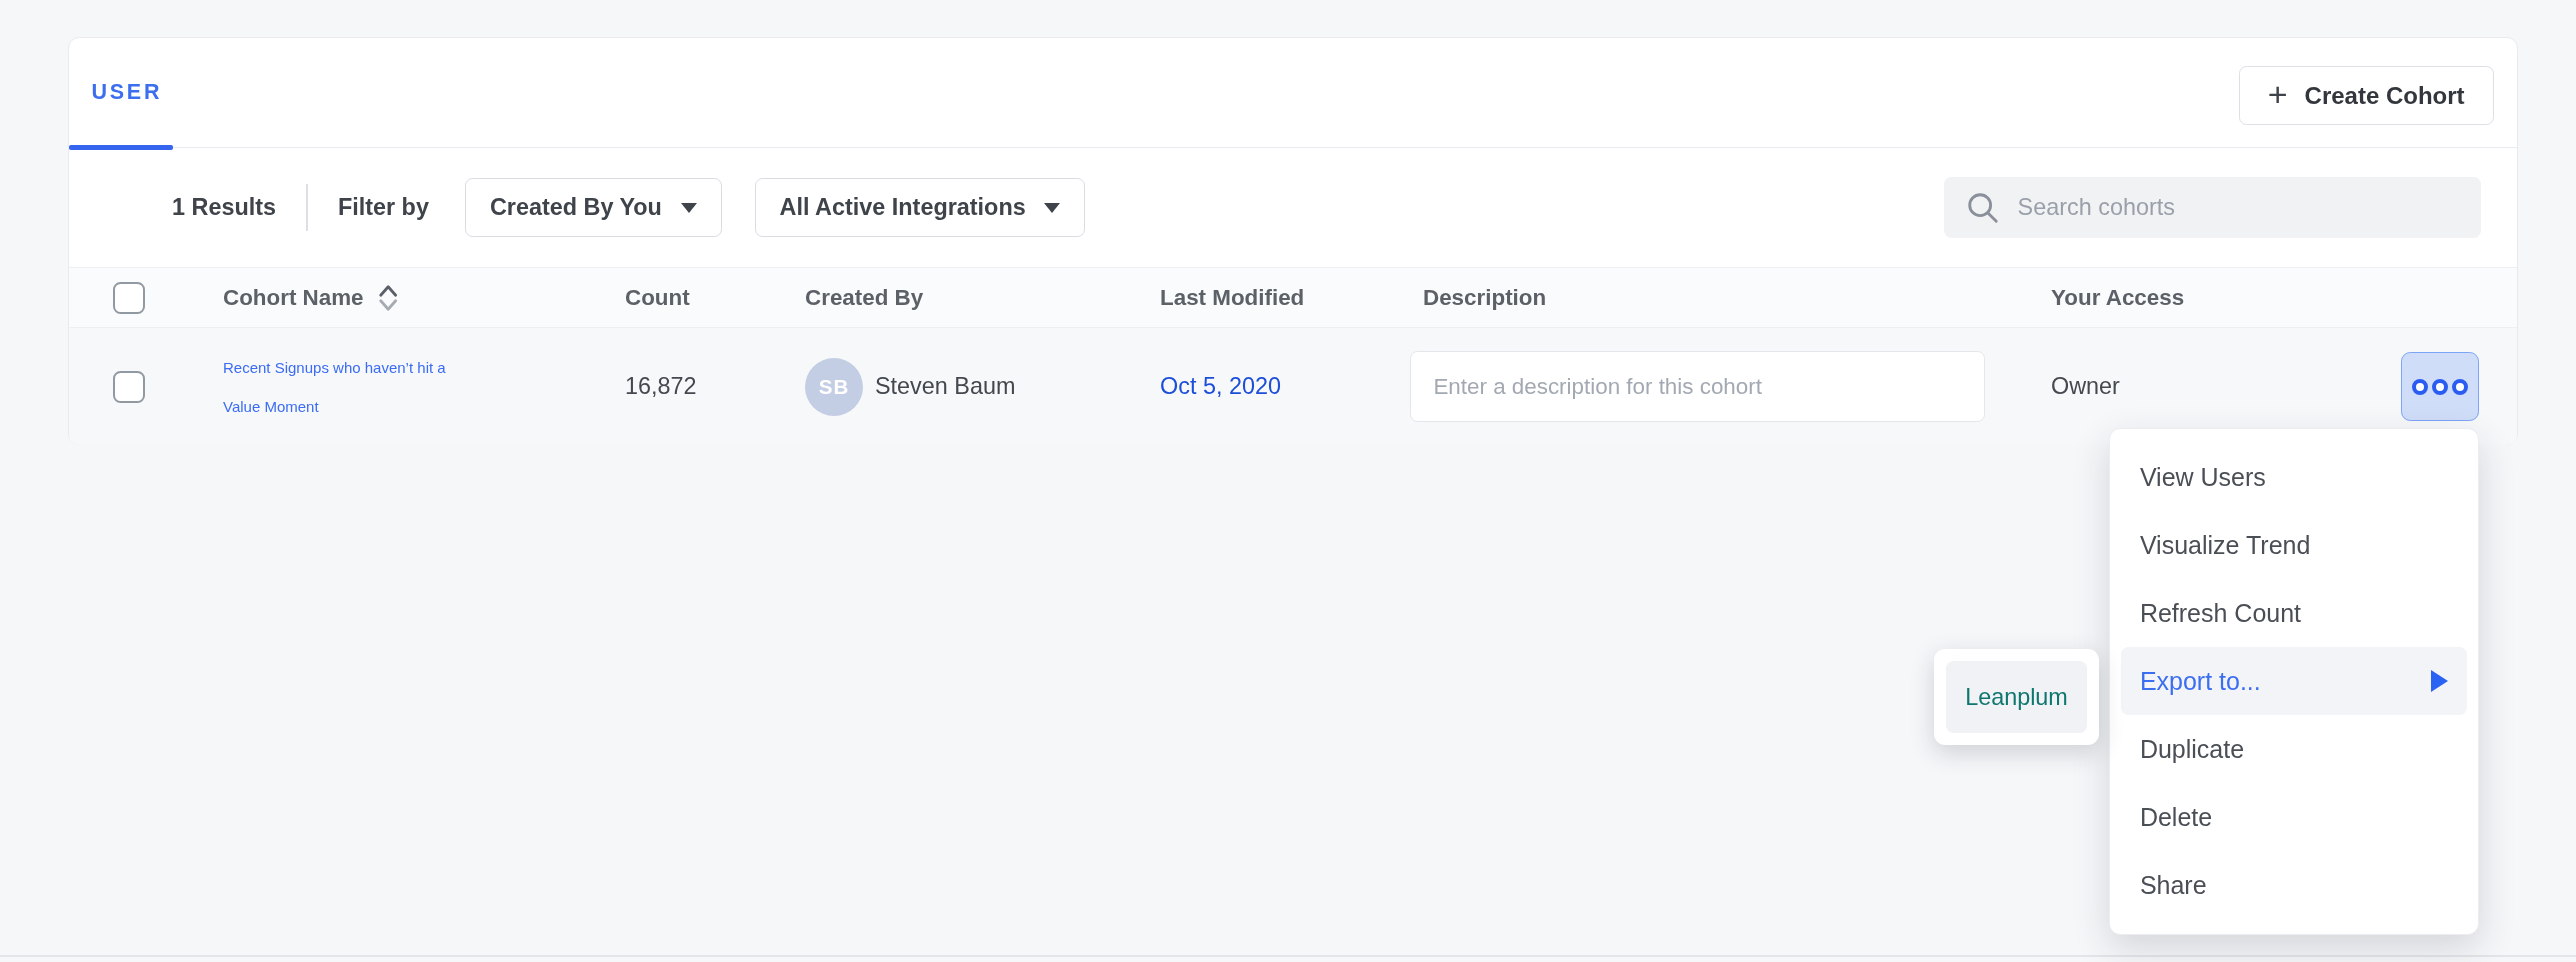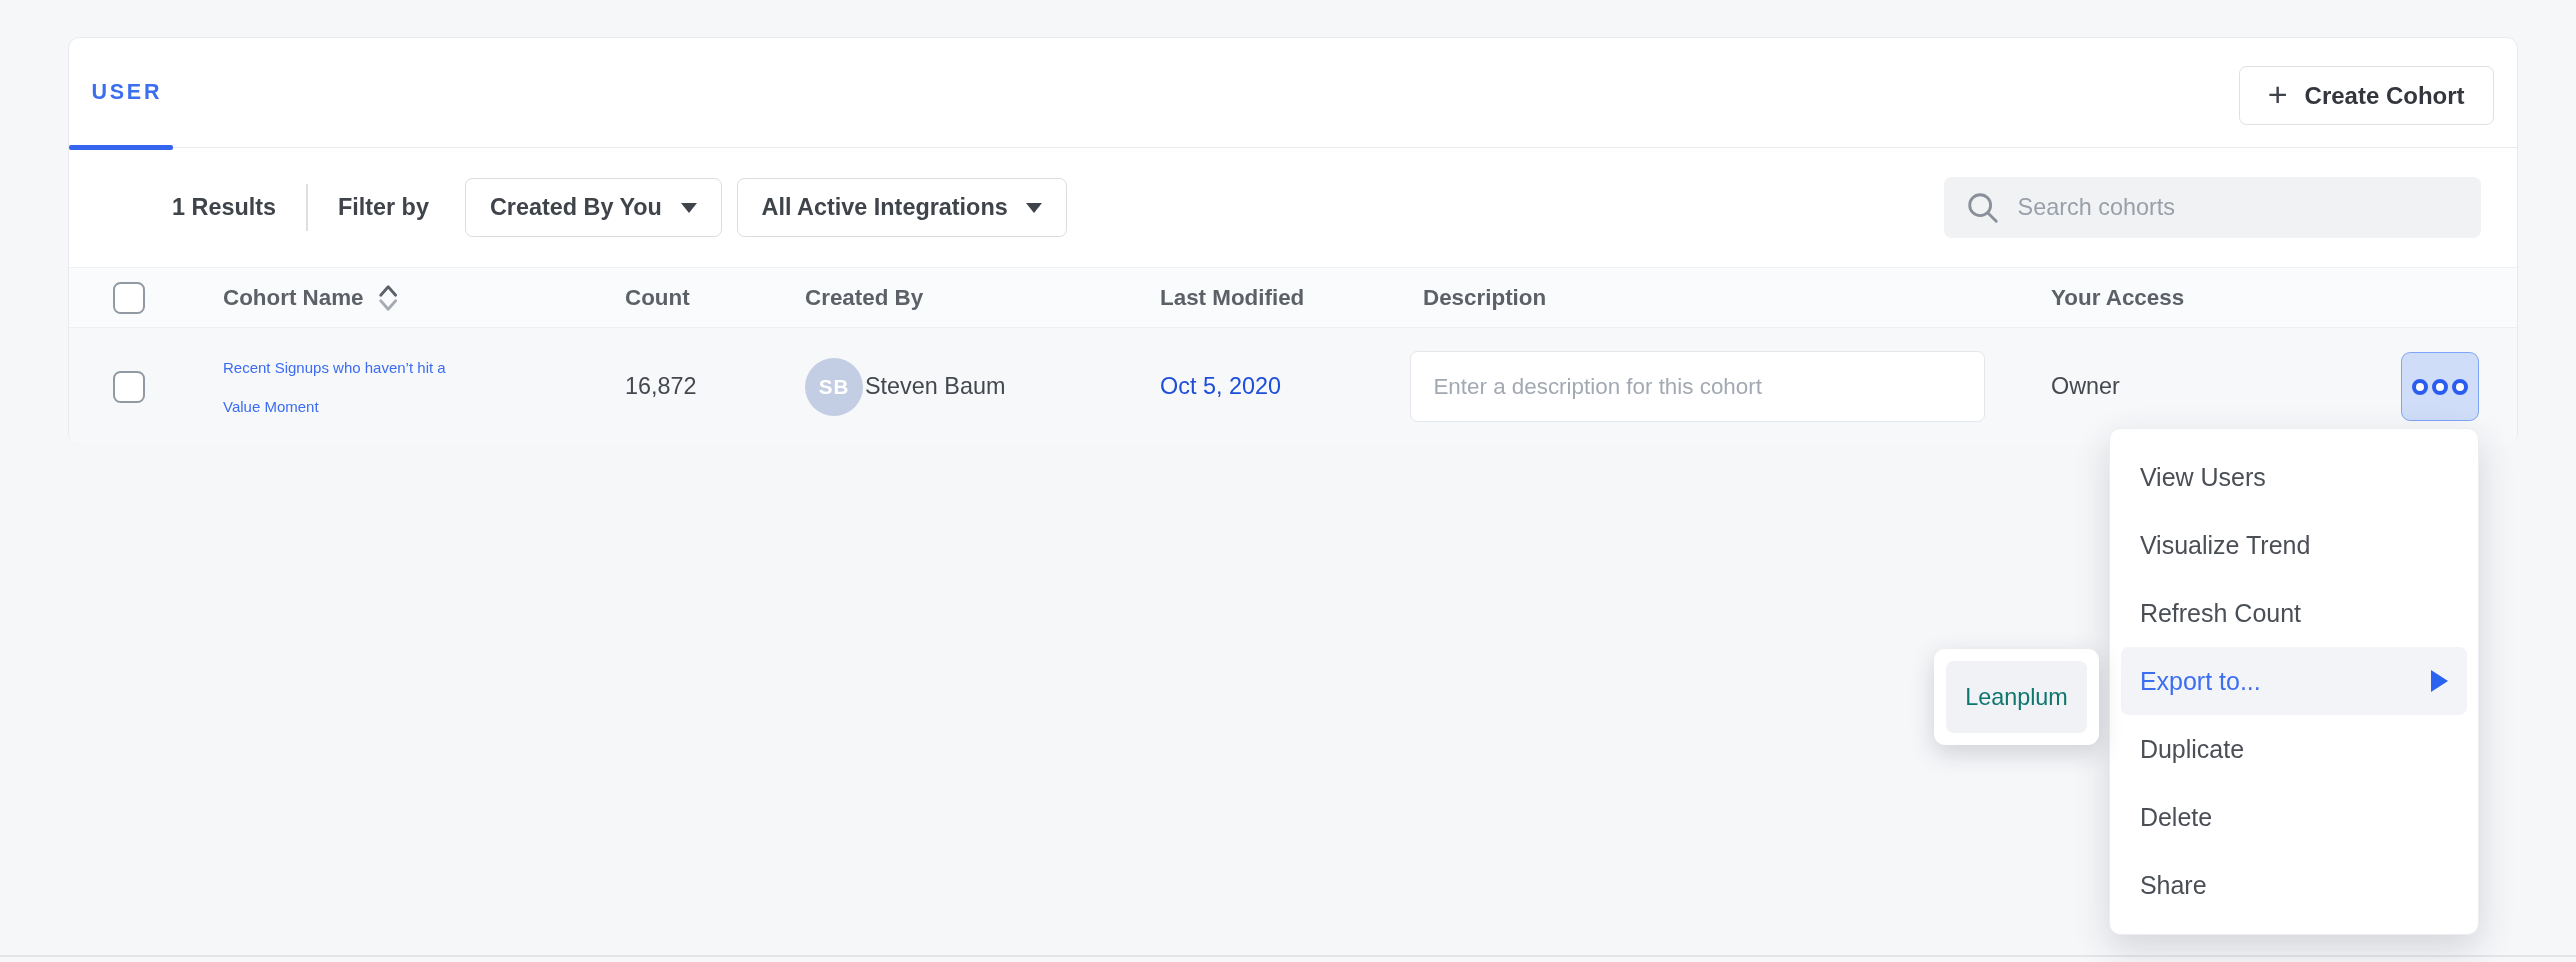--- a/index.html
+++ b/index.html
@@ -48,21 +48,21 @@
   
   .filterbar {
     position:absolute; left:0; top:110px; width:100%; height:119px;
     display:flex; align-items:center;
     padding:0 36px 0 103px;
   }
   .results { font-size:23.4px; font-weight:bold; color:#3f434a; }
   .vdivider { width:1.9px; height:47px; background:#dcdfe3; margin:0 30px; }
   .filter-by { font-size:23.4px; font-weight:bold; color:#3f434a; margin-right:36px; }
   .dropdown {
-    height:59px; padding:0 24px; margin-right:15px;
+    height:59px; padding:0 24px; margin-right:33px;
     border:1.9px solid #d9dce1; border-radius:7.5px; background:#fff;
     display:flex; align-items:center; gap:18.7px;
     font-size:23.4px; font-weight:bold; color:#3f434a; cursor:pointer;
   }
   .caret-down {
     width:0; height:0;
     border-left:8.4px solid transparent; border-right:8.4px solid transparent;
     border-top:10.3px solid #3f434a;
   }
   .spacer { flex:1; }
@@ -105,21 +105,21 @@
     border-radius:0 0 10.3px 10.3px;
     align-items:center;
   }
   .cell-check { padding-left:44px; }
   .cohort-link {
     display:block; width:238px;
     font-size:15px; line-height:39px; color:#3b6cf3;
     text-decoration:none; cursor:pointer;
   }
   .count-cell { font-size:23.4px; color:#45494f; }
-  .created-cell { display:flex; align-items:center; gap:2px; }
+  .created-cell { display:flex; align-items:center; gap:12px; }
   .avatar {
     width:58px; height:58px; border-radius:50%;
     background:#c3cde3; color:#fff;
     display:flex; align-items:center; justify-content:center;
     font-size:20.6px; font-weight:bold; letter-spacing:0.9px;
   }
   .creator-name { font-size:23.4px; color:#43474e; }
   .date-cell { font-size:23.4px; color:#1d4ed8; }
   .desc-input {
     width:575px; height:71px;

